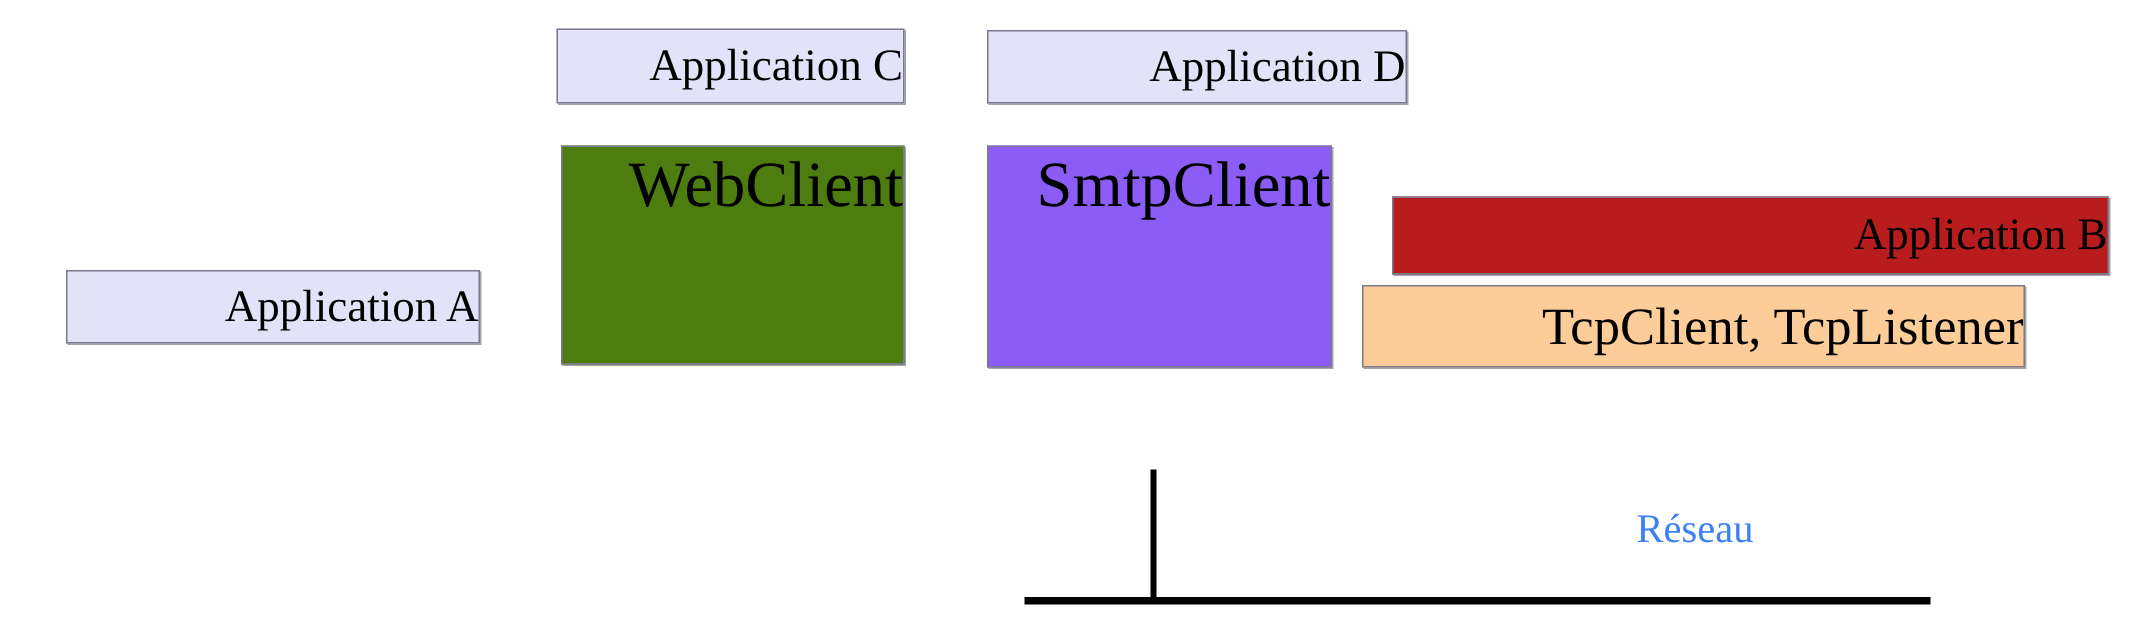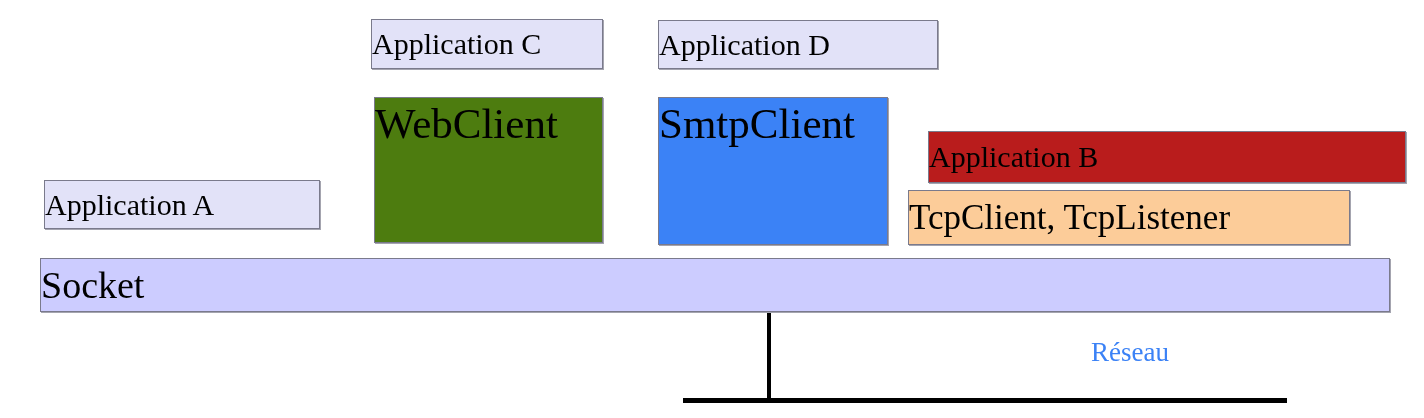--- a/index.html
+++ b/index.html
@@ -14,21 +14,21 @@
     background: #ffffff;
     overflow: hidden;
     font-family: "Liberation Serif", "DejaVu Serif", serif;
   }
   .box {
     position: absolute;
     box-sizing: border-box;
     border: 1px solid #7a7a8c;
     box-shadow: 1px 1px 0 rgba(90,90,110,0.55);
     display: flex;
-    justify-content: flex-start;
+    justify-content: flex-end;
     color: #000000;
     line-height: 1.0;
     white-space: nowrap;
   }
   .box.valign-center { align-items: center; }
   .box.valign-top    { align-items: flex-start; }
 
   
   #app-c        { left: 371px; top: 19px;  width: 232px; height: 50px;  font-size: 30px; }
   #app-d        { left: 658px; top: 20px;  width: 280px; height: 49px;  font-size: 30px; }
@@ -77,37 +77,34 @@
   </div>
 
   <div class="box valign-center" id="app-d" style="background:#E2E2F8;">
     <span>Application D</span>
   </div>
 
   <div class="box valign-top" id="webclient" style="background:#4d7c0f;">
     <span>WebClient</span>
   </div>
 
-  <div class="box valign-top" id="smtpclient" style="background:#3b82f6;">
+  <div class="box valign-top" id="smtpclient" style="background:#8b5cf6;">
     <span>SmtpClient</span>
   </div>
 
   <div class="box valign-center" id="app-b" style="background:#b91c1c;margin-left:20px;">
     <span>Application B</span>
   </div>
 
   <div class="box valign-center" id="app-a" style="background:#E2E2F8;">
     <span>Application A</span>
   </div>
 
   <div class="box valign-center" id="tcpclient" style="background:#FCCC99;">
     <span>TcpClient, TcpListener</span>
   </div>
 
-  <div class="box valign-center" id="socket" style="background:#CCCCFF;">
-    <span>Socket</span>
-  </div>
 
   <div id="net-vline"></div>
   <div id="net-hline"></div>
   <div id="net-label">Réseau</div>
 
 </div>
 
 </body></html>

